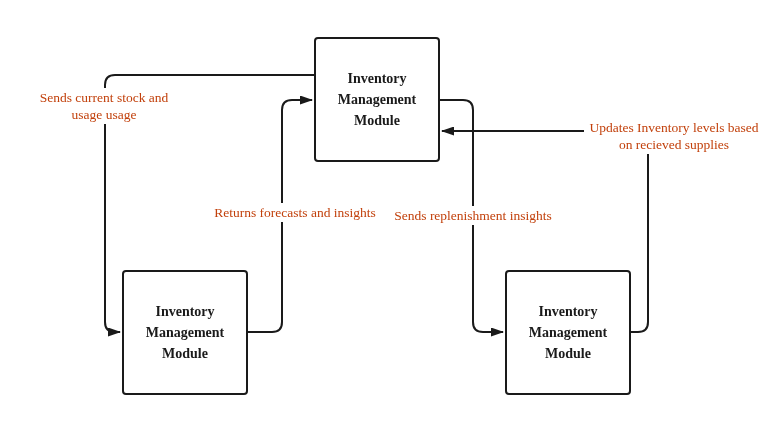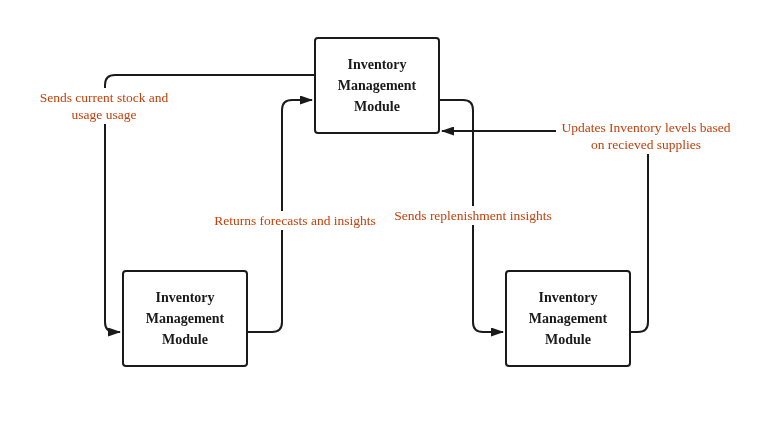--- a/index.html
+++ b/index.html
@@ -18,21 +18,21 @@
   .edges-svg {
     position: absolute;
     left: 0;
     top: 0;
     width: 768px;
     height: 433px;
   }
   .node {
     position: absolute;
     width: 126px;
-    height: 97px;
+    height: 125px;
     box-sizing: border-box;
     background: #ffffff;
     border: 2px solid #1a1a1a;
     border-radius: 4px;
     display: flex;
     align-items: center;
     justify-content: center;
   }
   .node-label {
     display: block;
@@ -49,23 +49,23 @@
   .edge-label {
     position: absolute;
     background: #ffffff;
     color: #c2410c;
     font-size: 13.5px;
     line-height: 17px;
     text-align: center;
     padding: 1px 0;
   }
   .edge-label-1 { left: 29px;  top: 88px;  width: 150px; }
-  .edge-label-2 { left: 200px; top: 203px; width: 190px; margin-top: 8px; }
+  .edge-label-2 { left: 200px; top: 203px; width: 190px; }
   .edge-label-3 { left: 385px; top: 206px; width: 176px; }
-  .edge-label-4 { left: 556px; top: 118px; width: 180px; }
+  .edge-label-4 { left: 584px; top: 118px; width: 180px; }
   .edge-label .line { display: block; }
 </style>
 </head>
 <body>
 
 <div class="canvas">
 
   <svg class="edges-svg" viewBox="0 0 768 433" xmlns="http://www.w3.org/2000/svg">
     <defs>
       <marker id="arrow" viewBox="0 0 13 9" refX="12" refY="4.5" markerWidth="13" markerHeight="9" markerUnits="userSpaceOnUse" orient="auto">

